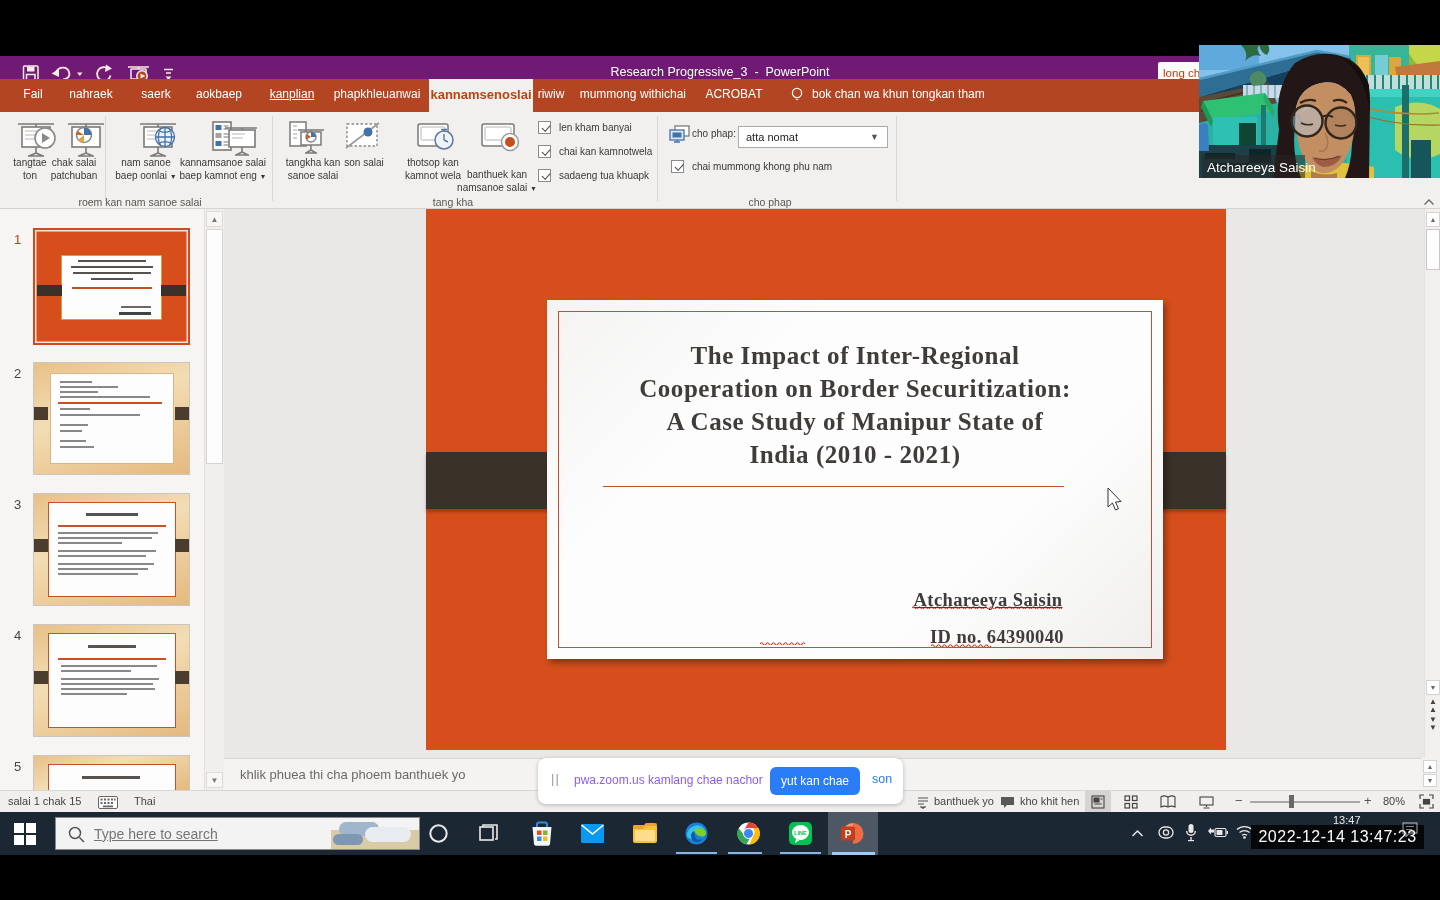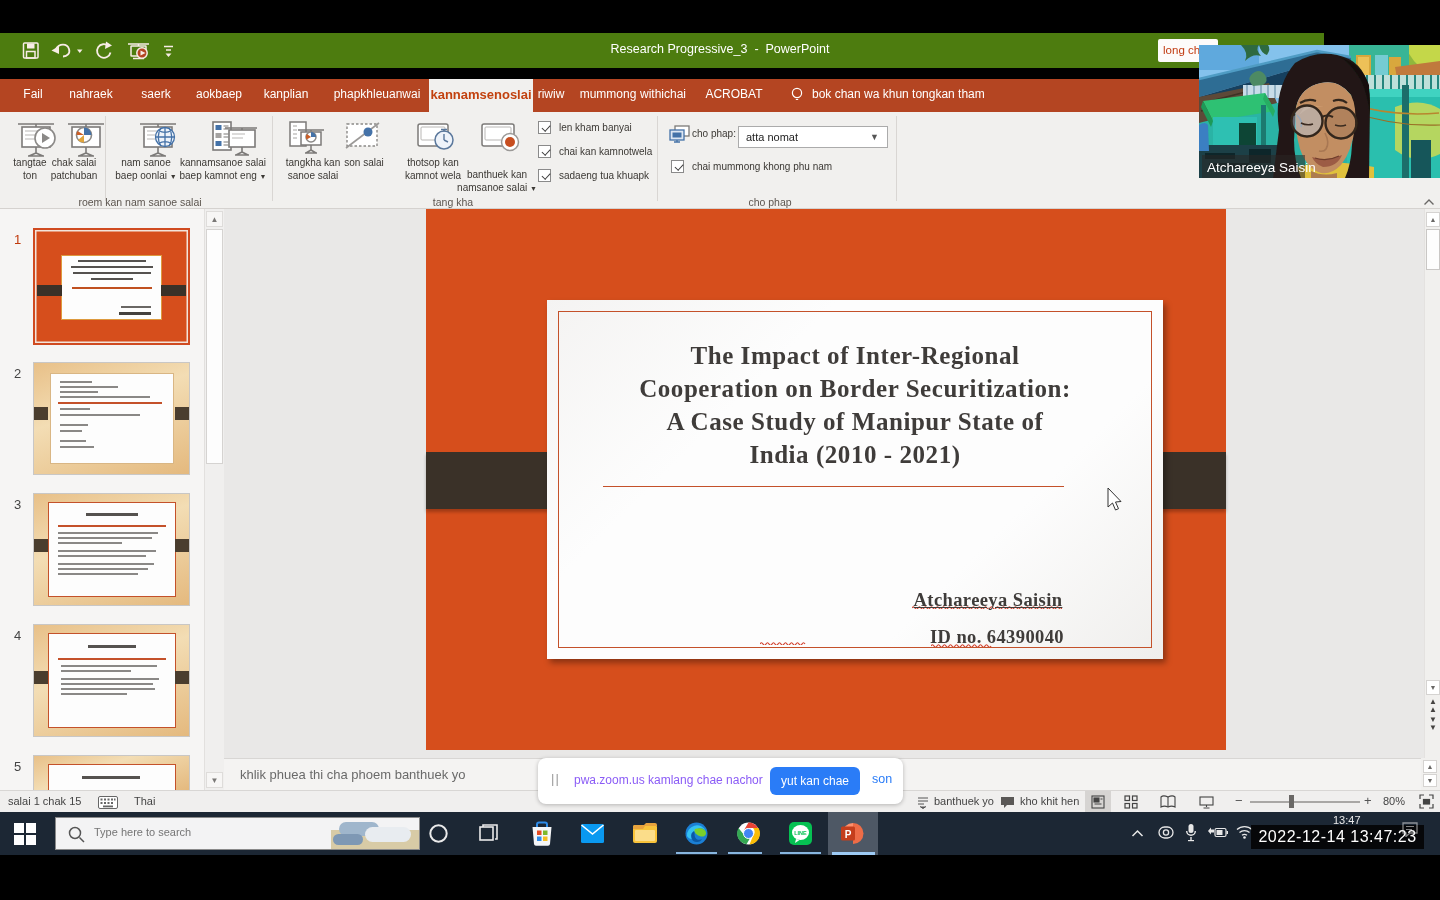--- a/index.html
+++ b/index.html
@@ -1,20 +1,20 @@
 <!DOCTYPE html>
 <html><head>
 <meta charset="utf-8">
 <style>
   * { margin:0; padding:0; box-sizing:border-box; }
   html,body { width:1440px; height:900px; overflow:hidden; background:#000; font-family:"Liberation Sans", sans-serif; }
   .abs { position:absolute; }
   #stage { position:relative; width:1440px; height:900px; background:#000; }
   
-  #titlebar { left:0; top:33px; width:1324px; height:35px; background:#4d7c0f; }
+  #titlebar { left:0; top:56px; width:1324px; height:35px; background:#701a75; }
   #tabrow  { left:0; top:79px; width:1440px; height:33px; background:#b44522; }
   #ribbon  { left:0; top:112px; width:1440px; height:97px; background:#f1f0ee; border-bottom:1px solid #d5d2cf; }
   .tab { position:absolute; top:8px; color:#fff; font-size:12px; white-space:nowrap; transform:translateX(-50%); }
   .gl  { position:absolute; top:84px; font-size:10.5px; color:#5c554f; transform:translateX(-50%); white-space:nowrap;}
   .bl  { position:absolute; font-size:10px; color:#3b3834; text-align:center; line-height:13px; transform:translateX(-50%); white-space:nowrap;}
   .cbl { position:absolute; font-size:10px; color:#3b3834; white-space:nowrap;}
   .vdiv{ position:absolute; top:4px; width:1px; height:85px; background:#d9d6d3; }
   .cb  { position:absolute; width:13px; height:13px; border:1px solid #8a8a8a; background:#fff; }
   .cb:after { content:""; position:absolute; left:2.5px; top:2.5px; width:6.5px; height:3.5px; border-left:1.7px solid #3e3e3e; border-bottom:1.7px solid #3e3e3e; transform:rotate(-47deg); }
   
@@ -65,21 +65,21 @@
       </g>
     </svg>
     <div class="abs" style="left:0;top:9px;width:1440px;text-align:center;color:#fff;font-size:12.5px;">Research Progressive_3&nbsp;&nbsp;-&nbsp;&nbsp;PowerPoint</div>
     <div class="abs" style="left:1158px;top:6px;width:60px;height:23px;background:#fdfbfa;border-radius:2px;color:#c13b11;font-size:11.5px;text-align:center;line-height:23px;">long cheu</div>
   </div>
   <div class="abs" id="tabrow">
     <div class="tab" style="left:33px;">Fail</div>
     <div class="tab" style="left:91px;">nahraek</div>
     <div class="tab" style="left:156px;">saerk</div>
     <div class="tab" style="left:219px;">aokbaep</div>
-    <div class="tab" style="left:286px;">kanplian</div>
+    <div class="tab" style="left:292px;text-decoration:underline;">kanplian</div>
     <div class="tab" style="left:377px;">phapkhleuanwai</div>
     <div class="abs" style="left:429px;top:0;width:104px;height:33px;background:#f1f0ee;"></div>
     <div class="tab" style="left:481px;color:#c2410e;font-weight:bold;font-size:13px;">kannamsenoslai</div>
     <div class="tab" style="left:551px;">riwiw</div>
     <div class="tab" style="left:608px;">mummong</div>
     <div class="tab" style="left:663px;">withichai</div>
     <div class="tab" style="left:734px;">ACROBAT</div>
     <svg class="abs" style="left:789px;top:7px;" width="16" height="20" viewBox="0 0 16 20">
         <g fill="none" stroke="#fff" stroke-width="1.2">
           <circle cx="8" cy="7" r="4.6"></circle>
@@ -404,21 +404,21 @@
           <rect x="12" y="12" width="10" height="10"></rect>
         </g>
       </svg>
     <div class="abs" style="left:55px;top:5px;width:365px;height:33px;background:#f3f3f4;border:1px solid #8a8a8a;">
       <svg class="abs" style="left:12px;top:8px;" width="17" height="17" viewBox="0 0 17 17">
           <g fill="none" stroke="#555" stroke-width="1.5">
             <circle cx="7" cy="7" r="5.5"></circle>
             <path d="M11.5 11.5 L16 16"></path>
           </g>
         </svg>
-      <span class="abs" style="left:38px;top:8px;font-size:11px;color:#757575;">Type here to search</span>
+      <span class="abs" style="left:38px;top:8px;font-size:14px;color:#757575;text-decoration:underline;">Type here to search</span>
 
       <div class="abs" style="left:275px;top:0;width:88px;height:31px;overflow:hidden;">
         <div class="abs" style="left:0px;top:12px;width:88px;height:20px;background:#d8cba6;"></div>
         <div class="abs" style="left:8px;top:4px;width:40px;height:14px;background:#9fb6cc;border-radius:8px;"></div>
         <div class="abs" style="left:34px;top:9px;width:46px;height:15px;background:#e8ecf0;border-radius:9px;"></div>
         <div class="abs" style="left:2px;top:16px;width:30px;height:11px;background:#7e98b4;border-radius:6px;"></div>
       </div>
     </div>
 
     <svg class="abs" style="left:428px;top:11px;" width="21" height="21" viewBox="0 0 21 21">

